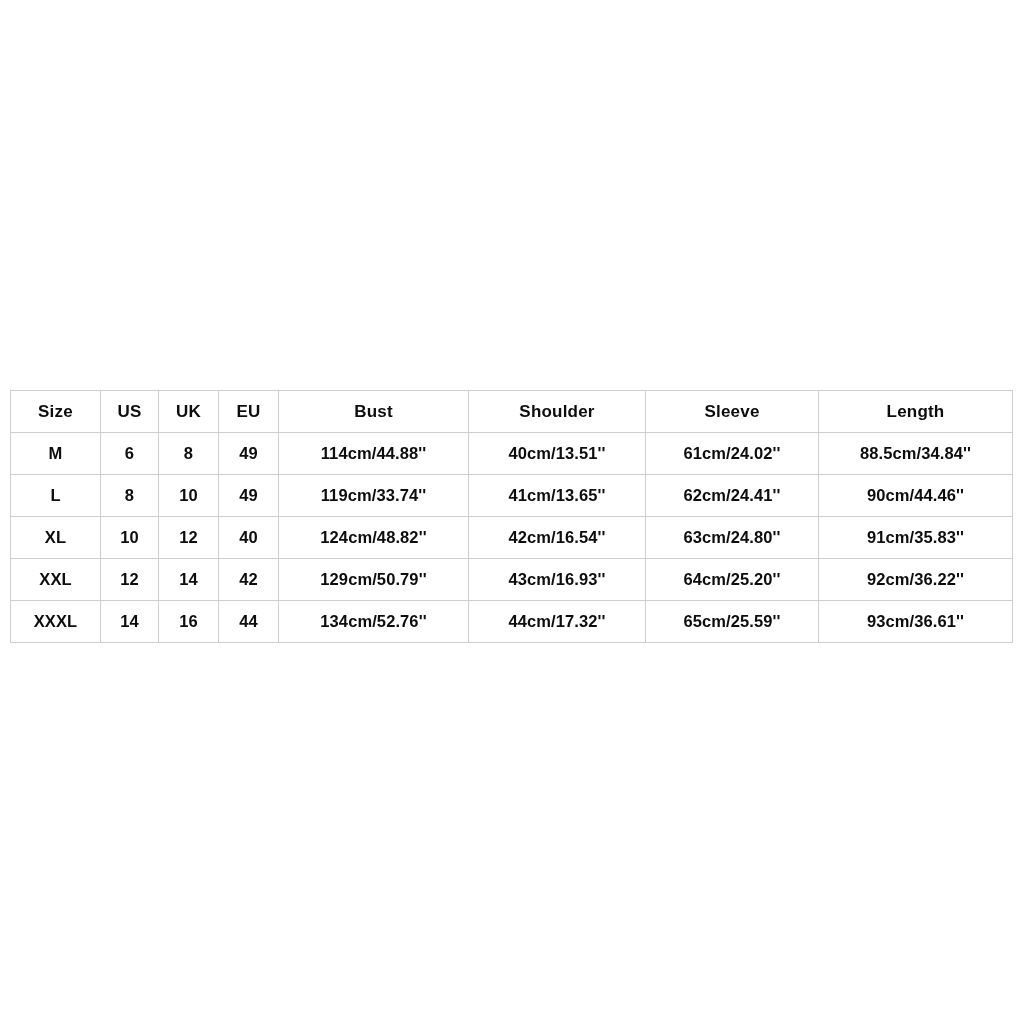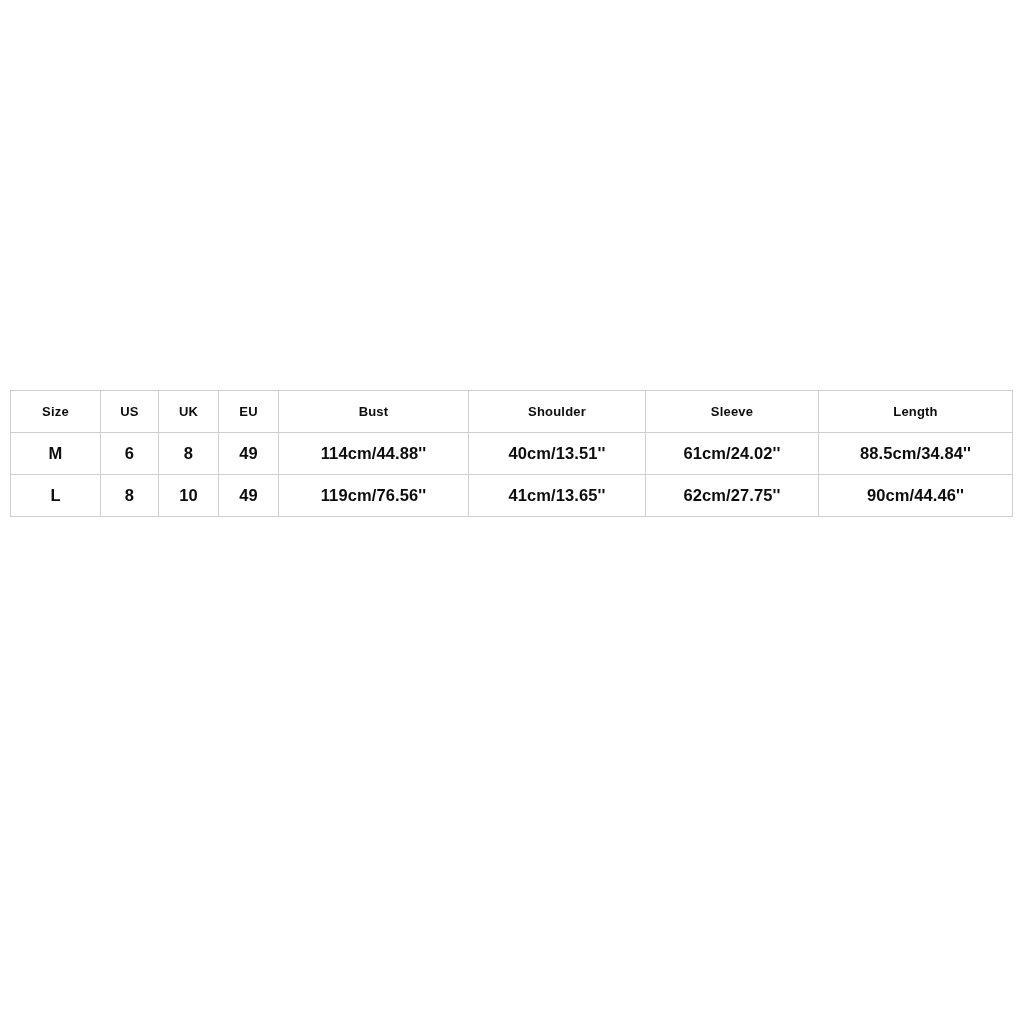--- a/index.html
+++ b/index.html
@@ -45,21 +45,21 @@
     height: 41px;
     padding: 0 2px;
     color: #0d0d0d;
     font-weight: bold;
     font-family: "Liberation Sans", sans-serif;
     white-space: nowrap;
     background: #ffffff;
   }
 
   table.size-chart thead th {
-    font-size: 13px;
+    font-size: 17px;
     letter-spacing: 0.2px;
   }
 
   table.size-chart tbody td {
     font-size: 16.5px;
     letter-spacing: 0.1px;
   }
 
   
   col.c-size     { width: 90px;  }
@@ -109,22 +109,52 @@
           <td>114cm/44.88''</td>
           <td>40cm/13.51''</td>
           <td>61cm/24.02''</td>
           <td>88.5cm/34.84''</td>
         </tr>
         <tr>
           <td>L</td>
           <td>8</td>
           <td>10</td>
           <td>49</td>
-          <td>119cm/76.56''</td>
+          <td>119cm/33.74''</td>
           <td>41cm/13.65''</td>
-          <td>62cm/27.75''</td>
+          <td>62cm/24.41''</td>
           <td>90cm/44.46''</td>
+        </tr>
+        <tr>
+          <td>XL</td>
+          <td>10</td>
+          <td>12</td>
+          <td>40</td>
+          <td>124cm/48.82''</td>
+          <td>42cm/16.54''</td>
+          <td>63cm/24.80''</td>
+          <td>91cm/35.83''</td>
+        </tr>
+        <tr>
+          <td>XXL</td>
+          <td>12</td>
+          <td>14</td>
+          <td>42</td>
+          <td>129cm/50.79''</td>
+          <td>43cm/16.93''</td>
+          <td>64cm/25.20''</td>
+          <td>92cm/36.22''</td>
+        </tr>
+        <tr>
+          <td>XXXL</td>
+          <td>14</td>
+          <td>16</td>
+          <td>44</td>
+          <td>134cm/52.76''</td>
+          <td>44cm/17.32''</td>
+          <td>65cm/25.59''</td>
+          <td>93cm/36.61''</td>
         </tr>
       </tbody>
     </table>
   </div>
 
 </div>
 
 </body></html>

